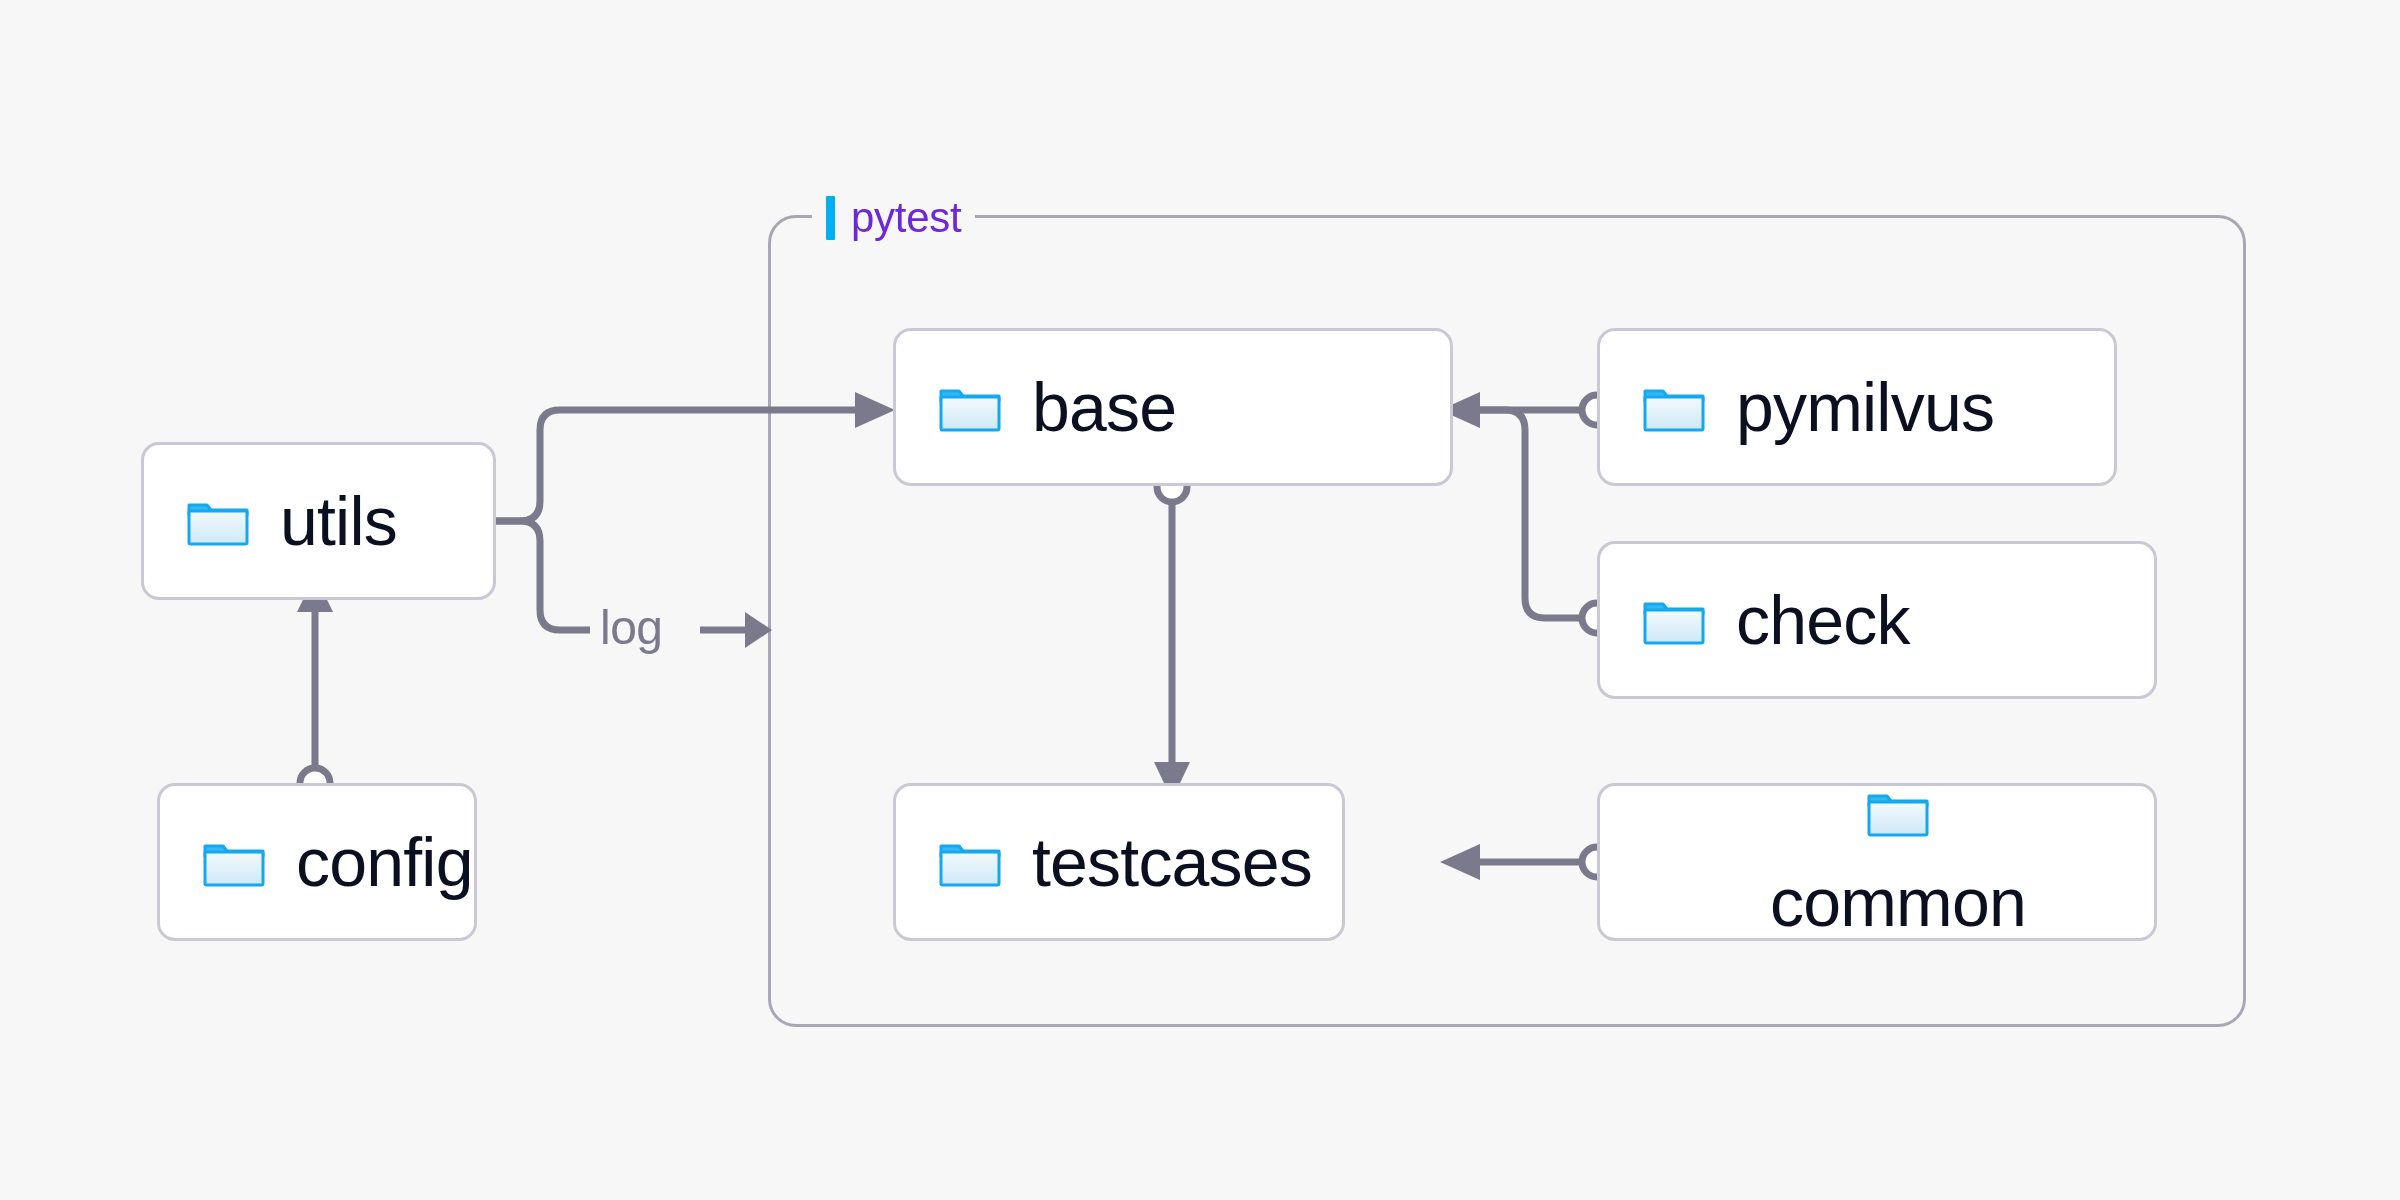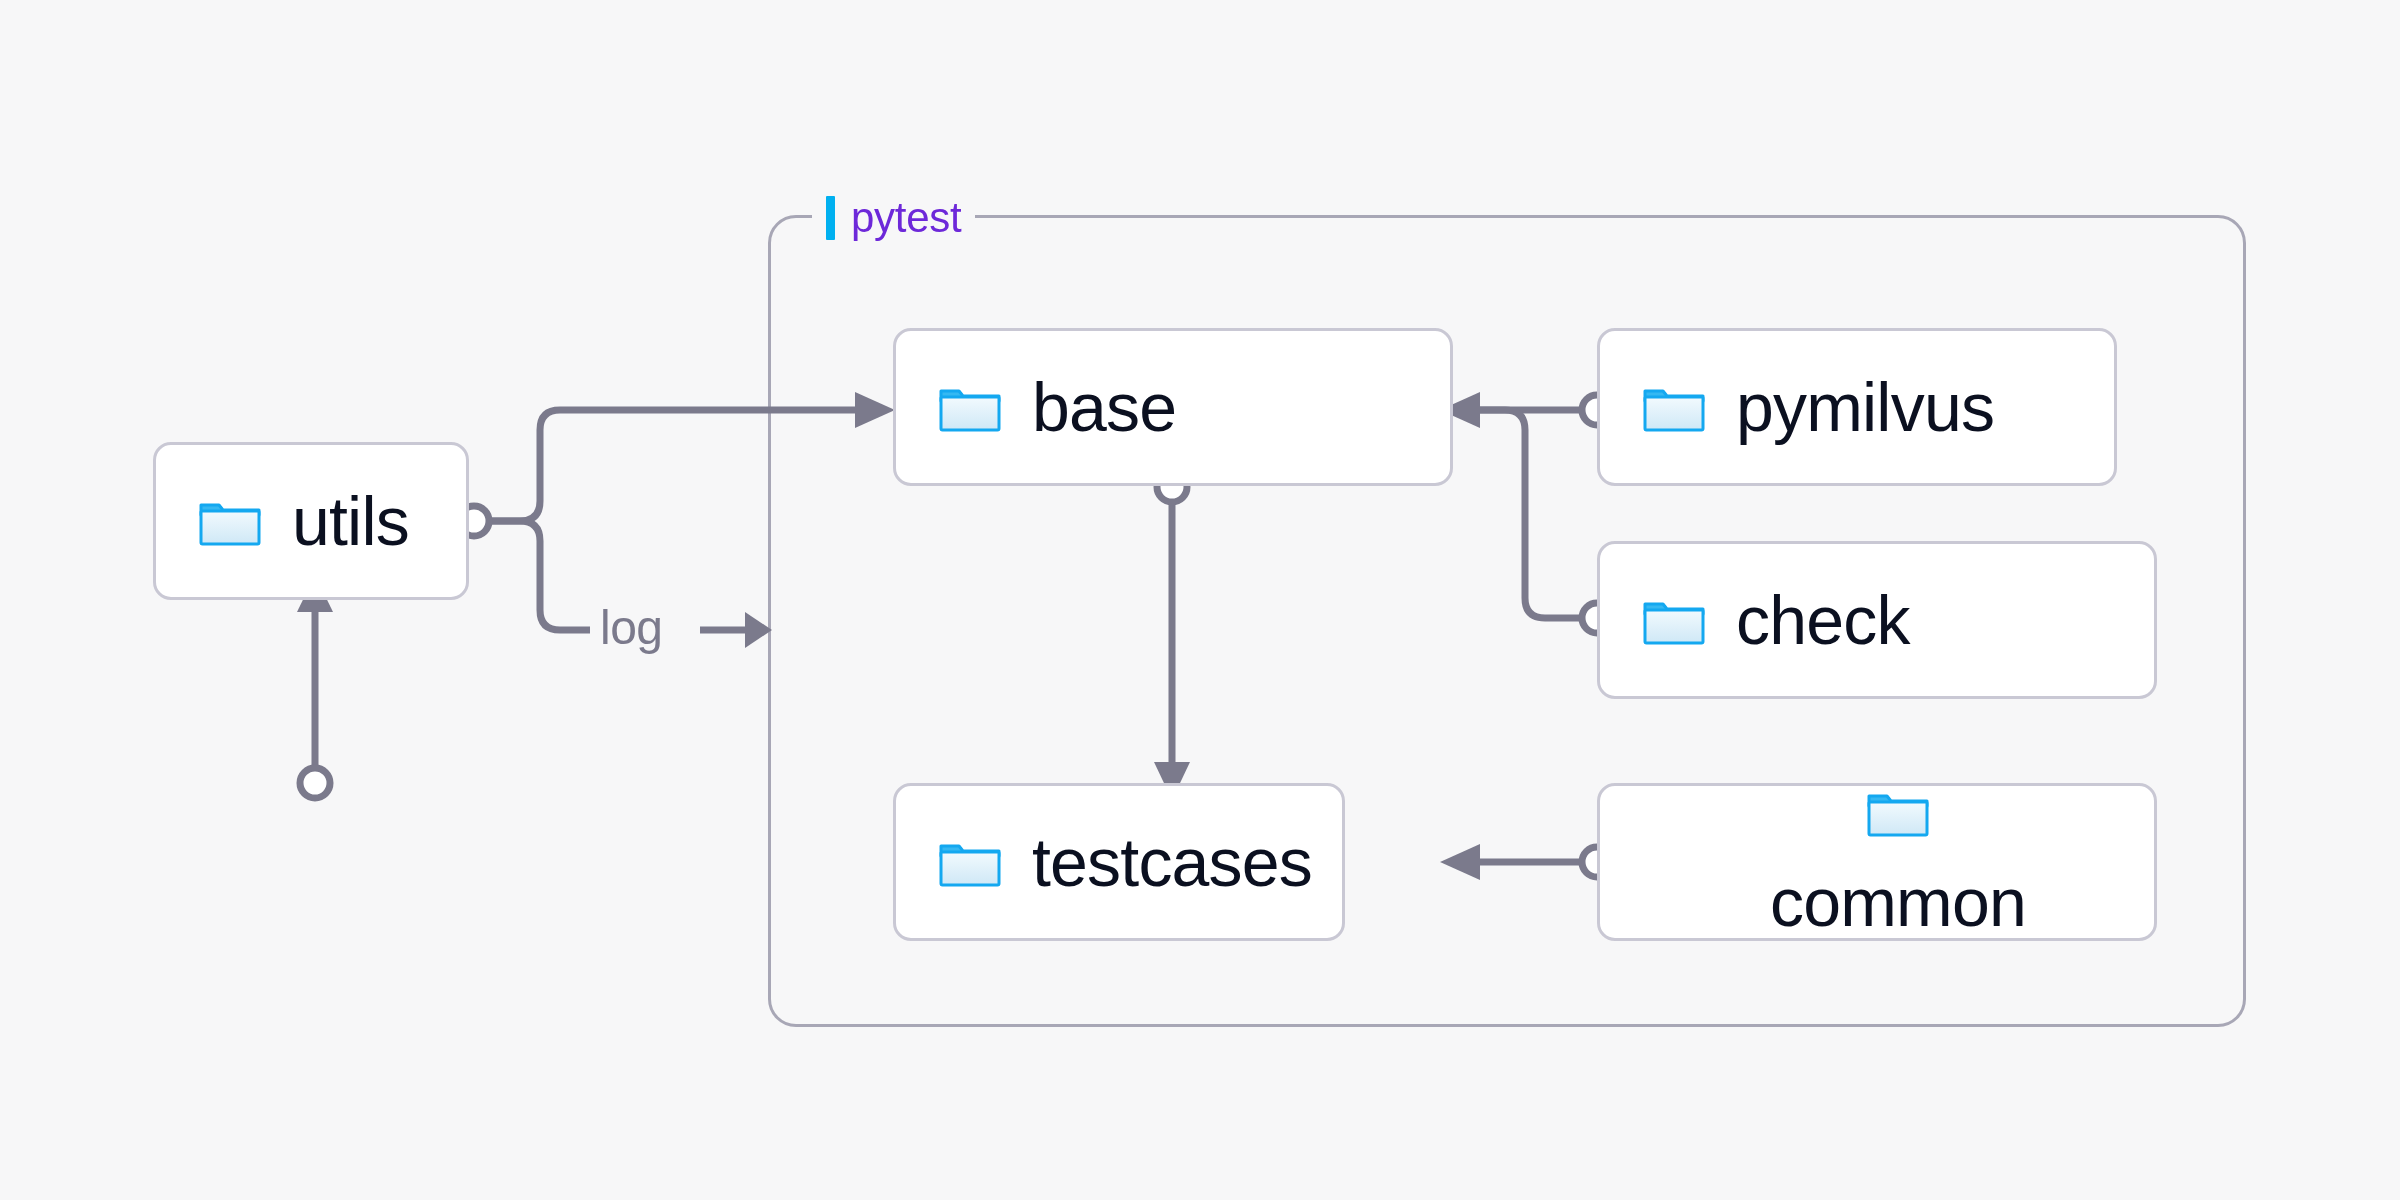--- a/index.html
+++ b/index.html
@@ -161,34 +161,41 @@
 
     <g>
       <path class="edge-path" d="M 1582 862 L 1480 862"></path>
       <polygon class="arrow-head" points="1480,844 1440,862 1480,880"></polygon>
     </g>
     <circle class="port" cx="1597" cy="862" r="15"></circle>
   </svg>
 
   <div class="edge-label" style="left:600px; top:604px;">log</div>
 
-  <div class="node" style="left:153px; top:442px; width:316px; height:158px;">
+  <div class="node" style="left:141px; top:442px; width:355px; height:158px;">
     <svg class="folder" viewBox="0 0 64 52">
       <defs>
         <linearGradient id="fgrad" x1="0" y1="0" x2="0" y2="1">
           <stop offset="0%" stop-color="#f2fafe"></stop>
           <stop offset="100%" stop-color="#cfe8f6"></stop>
         </linearGradient>
       </defs>
       <path d="M3 10 h18 l4 5 h36 v5 H3 Z" fill="#35b8f2" stroke="#14a8f0" stroke-width="3" stroke-linejoin="round"></path>
       <rect x="3" y="16" width="58" height="33" rx="1.5" fill="url(#fgrad)" stroke="#14a8f0" stroke-width="3"></rect>
     </svg>
     <span class="label">utils</span>
   </div>
 
+  <div class="node" style="left:157px; top:783px; width:320px; height:158px;">
+    <svg class="folder" viewBox="0 0 64 52">
+      <path d="M3 10 h18 l4 5 h36 v5 H3 Z" fill="#35b8f2" stroke="#14a8f0" stroke-width="3" stroke-linejoin="round"></path>
+      <rect x="3" y="16" width="58" height="33" rx="1.5" fill="url(#fgrad)" stroke="#14a8f0" stroke-width="3"></rect>
+    </svg>
+    <span class="label">config</span>
+  </div>
 
   <div class="node" style="left:893px; top:328px; width:560px; height:158px;">
     <svg class="folder" viewBox="0 0 64 52">
       <path d="M3 10 h18 l4 5 h36 v5 H3 Z" fill="#35b8f2" stroke="#14a8f0" stroke-width="3" stroke-linejoin="round"></path>
       <rect x="3" y="16" width="58" height="33" rx="1.5" fill="url(#fgrad)" stroke="#14a8f0" stroke-width="3"></rect>
     </svg>
     <span class="label">base</span>
   </div>
 
   <div class="node" style="left:893px; top:783px; width:452px; height:158px;">

